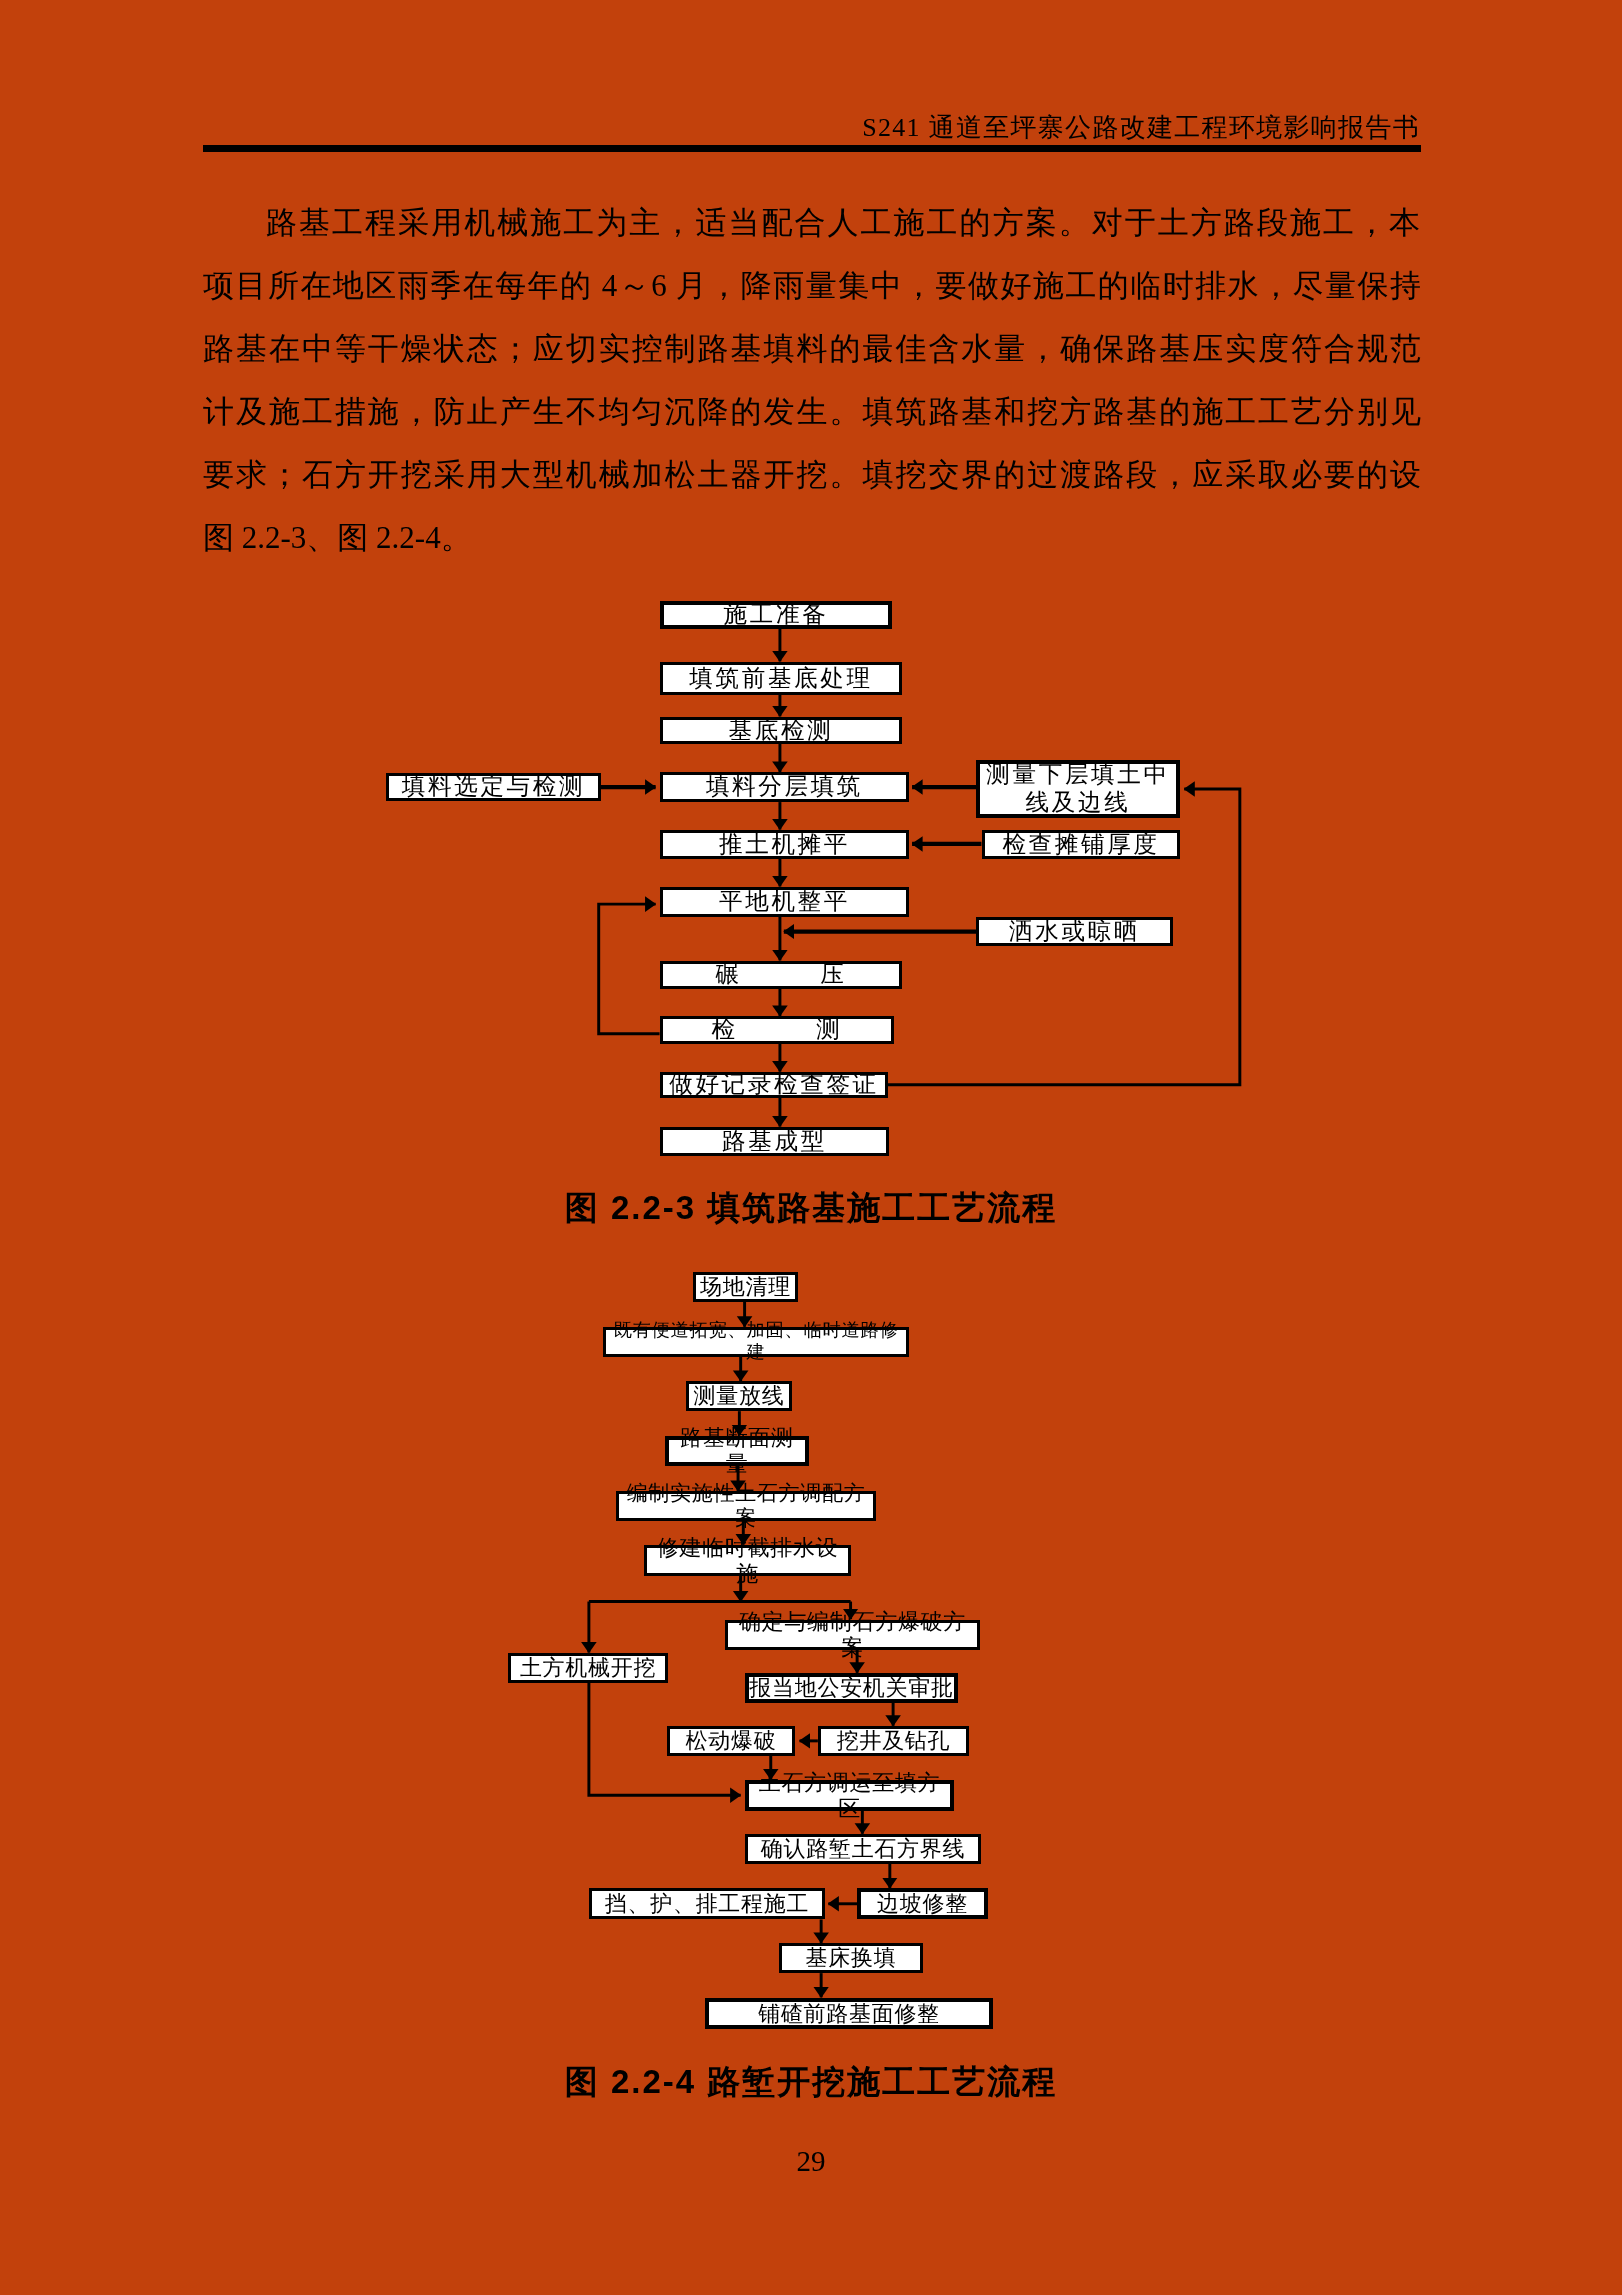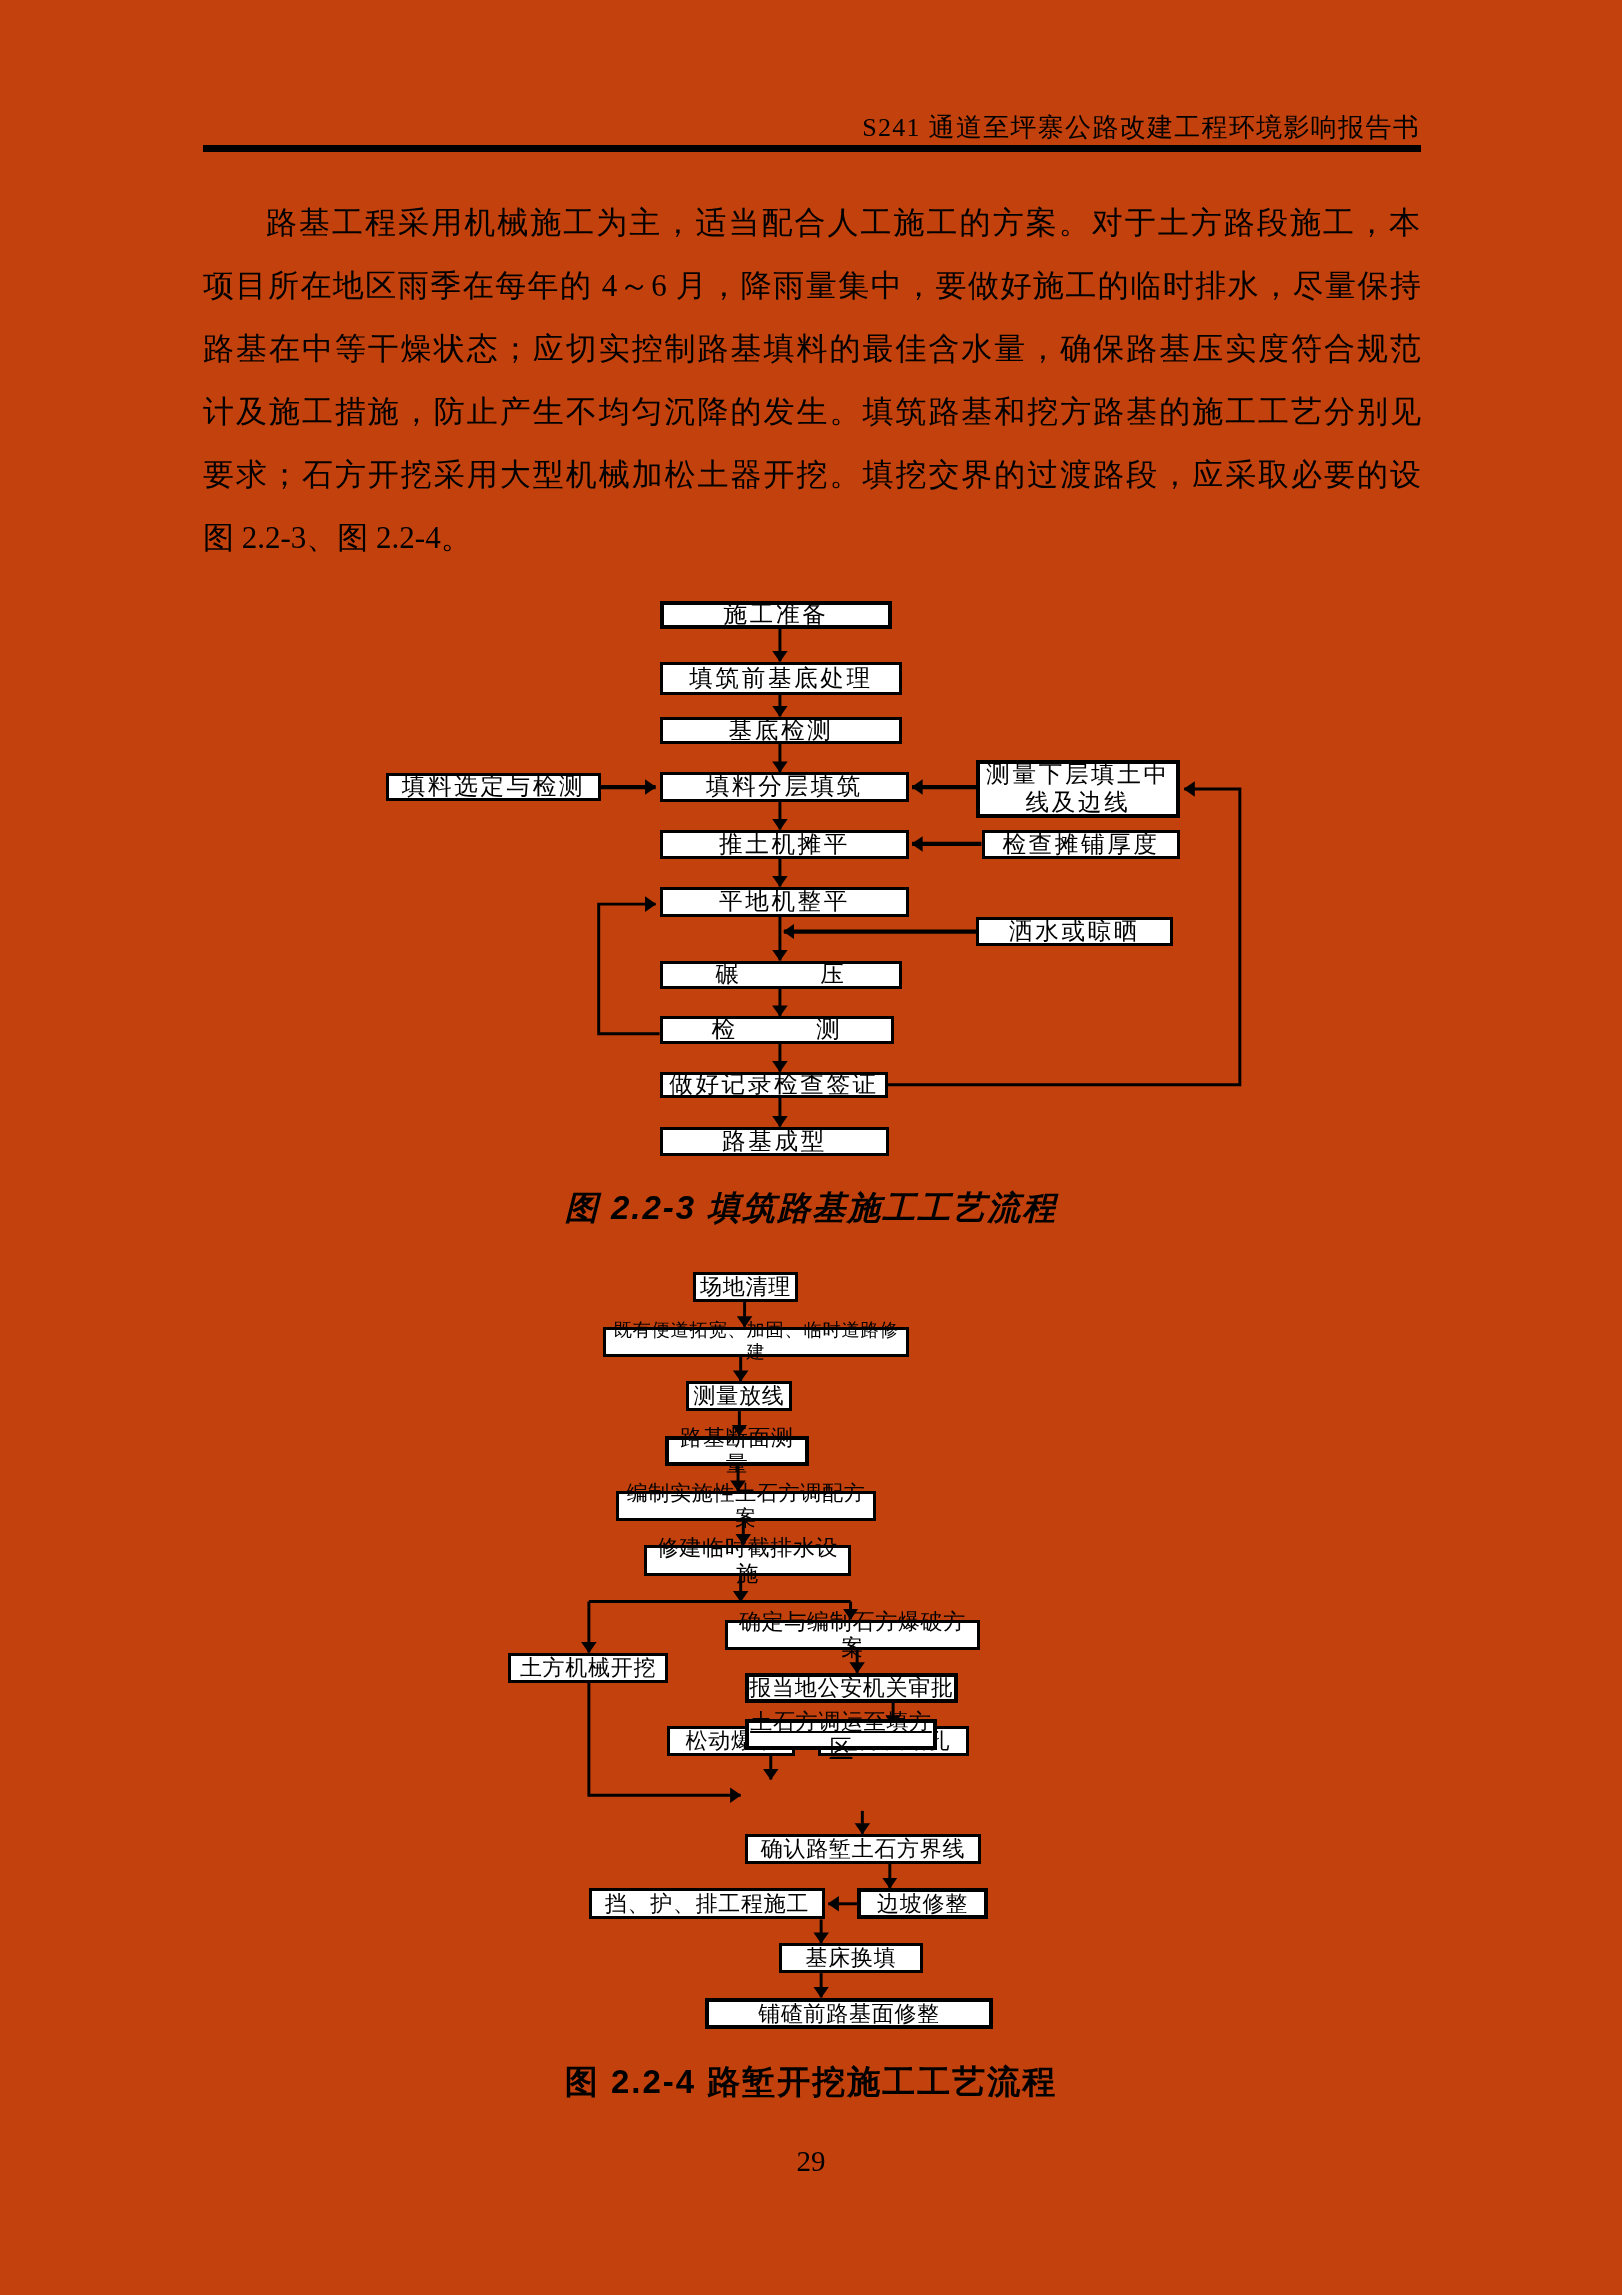--- a/index.html
+++ b/index.html
@@ -15,21 +15,21 @@
   .edge{fill:none;stroke:#000;}
   .flow-node{position:absolute;box-sizing:border-box;background:#fff;border:3.3px solid #000;
              display:flex;align-items:center;justify-content:center;text-align:center;
              white-space:pre-line;line-height:1.18;}
   .flow-node.thick{border-width:4.6px;}
   .fig1 .flow-node{font-size:23.6px;letter-spacing:2.6px;}
   .fig2 .flow-node{font-size:22px;letter-spacing:0.7px;}
   .caption{position:absolute;left:0;width:1622px;text-align:center;
            font-family:"Liberation Sans","DejaVu Sans",sans-serif;font-weight:bold;
            font-size:33px;letter-spacing:2px;}
-  .cap1{top:1186px;font-style:italic;}
+  .cap1{top:1186px;}
   .cap2{top:2060px;}
   .page-num{position:absolute;left:0;top:2145px;width:1622px;text-align:center;font-size:29px;}
 </style>
 </head>
 <body>
 
 <div class="page">
 
   <div class="header-title">S241 通道至坪寨公路改建工程环境影响报告书</div>
   <div class="header-rule"></div>
@@ -111,21 +111,21 @@
       <div class="flow-node" style="left: 603px; top: 1327px; width: 306px; height: 30px; font-size: 18.3px;">既有便道拓宽、加固、临时道路修建</div>
       <div class="flow-node" style="left: 686px; top: 1381px; width: 106px; height: 30px;">测量放线</div>
       <div class="flow-node thick" style="left: 665px; top: 1436px; width: 144px; height: 30px;">路基断面测量</div>
       <div class="flow-node" style="left: 616px; top: 1491px; width: 260px; height: 30px; font-size: 21px;">编制实施性土石方调配方案</div>
       <div class="flow-node" style="left: 644px; top: 1545px; width: 207px; height: 31px;">修建临时截排水设施</div>
       <div class="flow-node" style="left: 725px; top: 1620px; width: 255px; height: 30px;">确定与编制石方爆破方案</div>
       <div class="flow-node" style="left: 508px; top: 1653px; width: 160px; height: 30px;">土方机械开挖</div>
       <div class="flow-node thick" style="left: 745px; top: 1673px; width: 213px; height: 30px;">报当地公安机关审批</div>
       <div class="flow-node" style="left: 667px; top: 1726px; width: 128px; height: 30px;">松动爆破</div>
       <div class="flow-node" style="left: 818px; top: 1726px; width: 151px; height: 30px;">挖井及钻孔</div>
-      <div class="flow-node thick" style="left: 745px; top: 1719px; width: 192px; height: 31px; text-decoration: underline;">土石方调运至填方区</div>
+      <div class="flow-node thick" style="left: 745px; top: 1780px; width: 209px; height: 31px;">土石方调运至填方区</div>
       <div class="flow-node" style="left: 745px; top: 1834px; width: 236px; height: 30px;">确认路堑土石方界线</div>
       <div class="flow-node" style="left: 589px; top: 1888px; width: 236px; height: 31px;">挡、护、排工程施工</div>
       <div class="flow-node thick" style="left: 857px; top: 1888px; width: 131px; height: 31px;">边坡修整</div>
       <div class="flow-node" style="left: 779px; top: 1943px; width: 144px; height: 30px;">基床换填</div>
       <div class="flow-node thick" style="left: 705px; top: 1998px; width: 288px; height: 31px;">铺碴前路基面修整</div>
     </div>
 
   <div class="caption cap1">图 2.2-3 填筑路基施工工艺流程</div>
   <div class="caption cap2">图 2.2-4 路堑开挖施工工艺流程</div>
 

